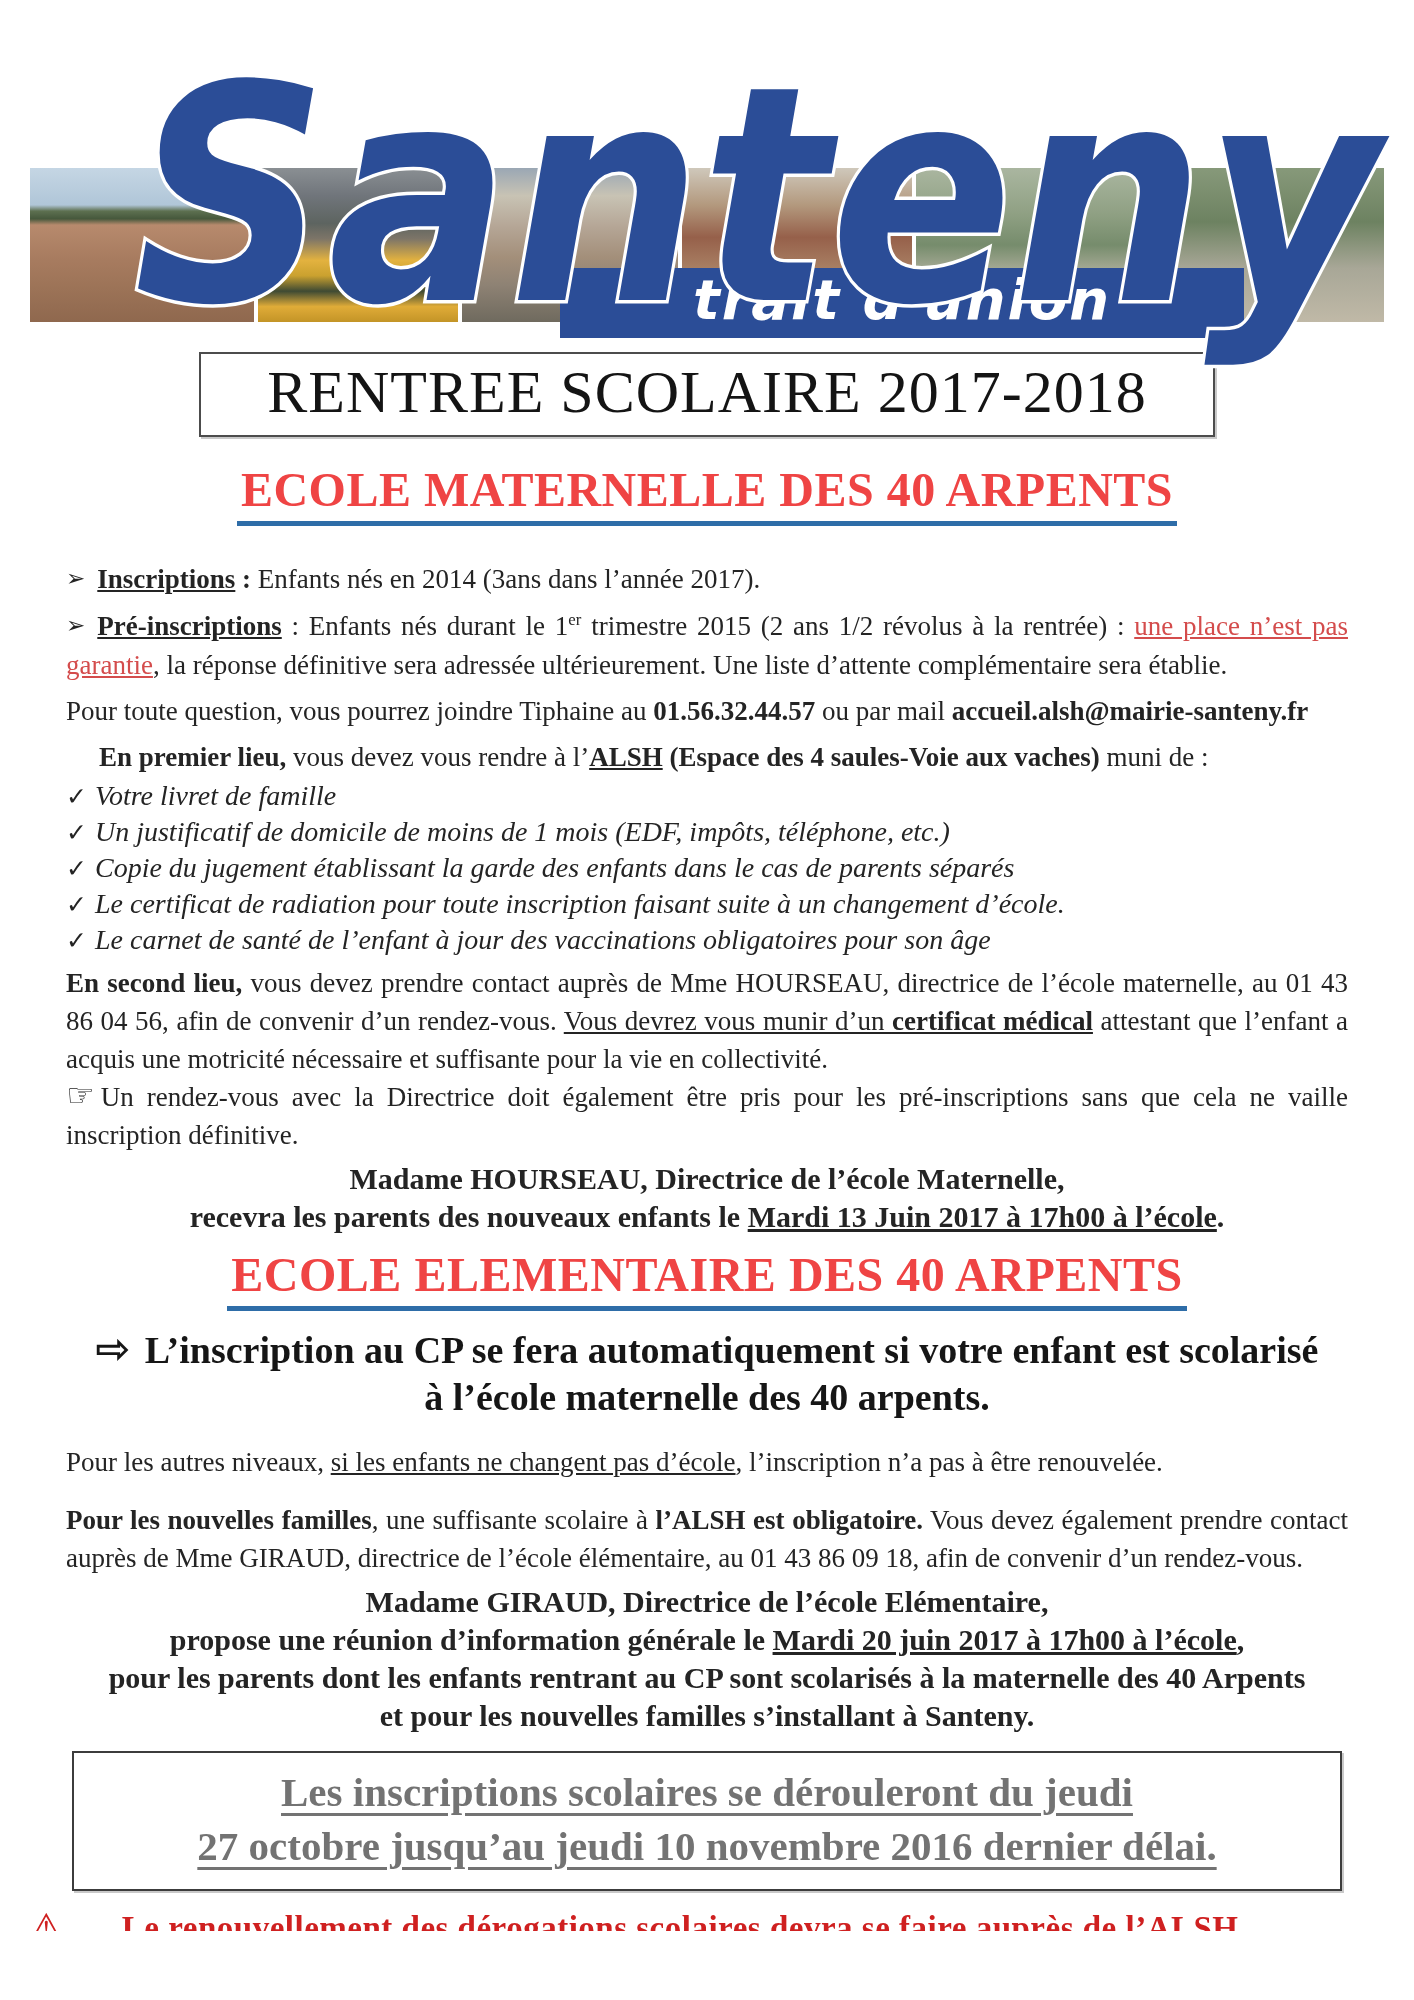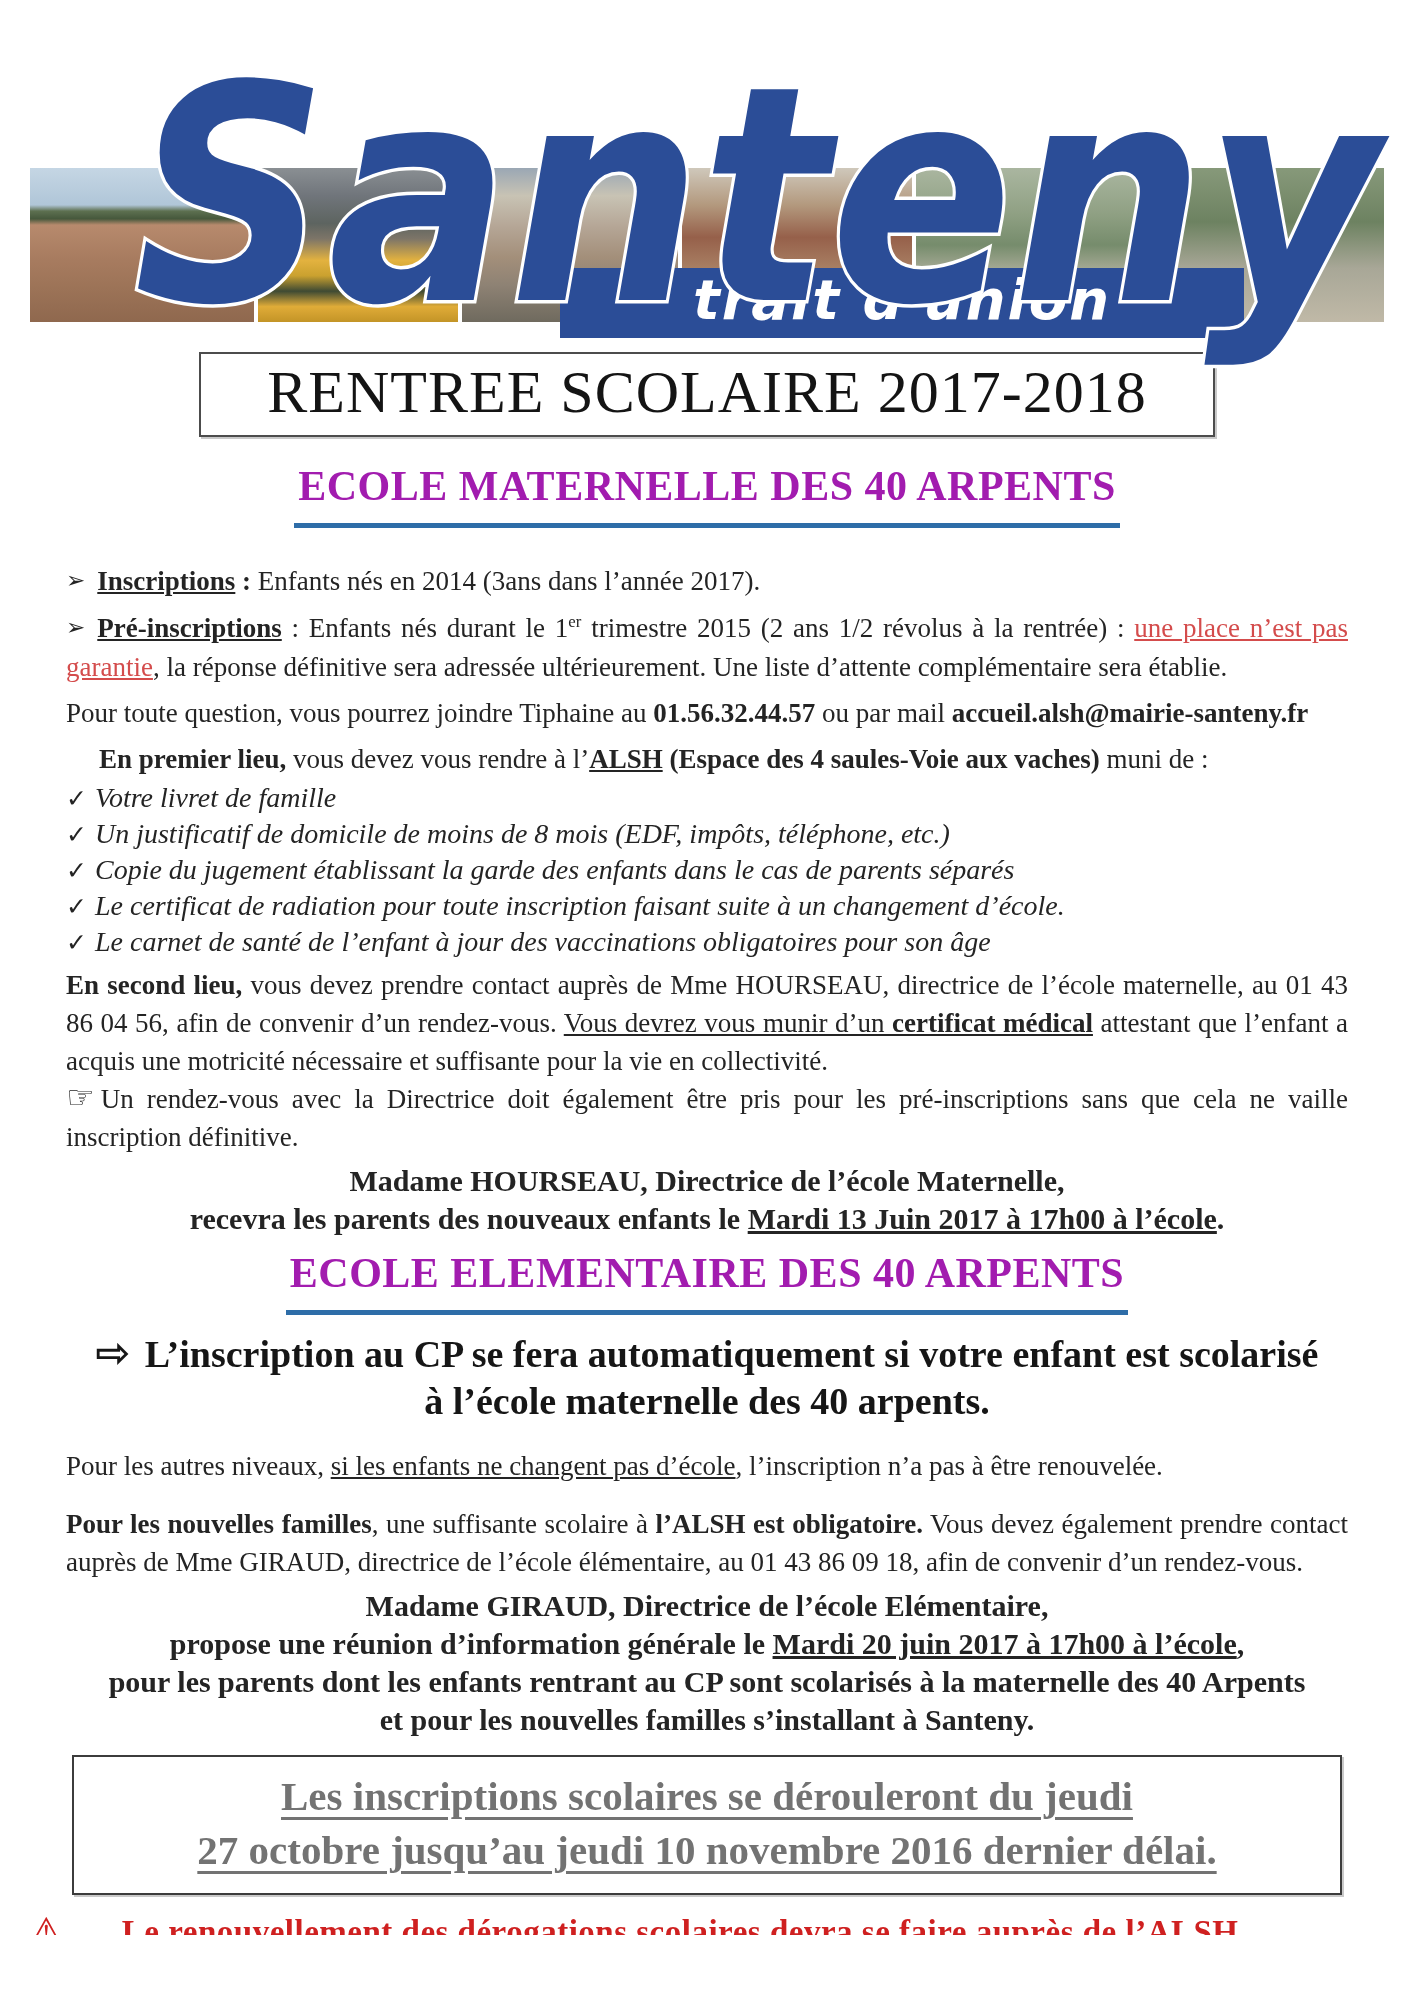--- a/index.html
+++ b/index.html
@@ -23,22 +23,22 @@
   .logo-svg{position:absolute;top:0;left:0;overflow:visible;}
   .logo-text{font-family:"DejaVu Sans",sans-serif;font-weight:bold;font-style:italic;font-size:300px;
              fill:#2b4d97;stroke:#ffffff;stroke-width:7px;paint-order:stroke;}
 
   
   .title-box{width:1012px;margin:12px auto 0;border:2px solid #4c4c4c;box-shadow:2px 2px 0 #c9c9c9;
              text-align:center;font-size:60px;line-height:1.1;padding:5px 0 10px;letter-spacing:1px;color:#141414;}
 
   
   .content{padding:0 66px;}
-  .sec-head{display:table;margin:26px auto 0;color:#a21caf;font-weight:bold;font-size:42px;line-height:1.12;
-            border-bottom:5px solid #2e6da8;padding:0 4px 13px;letter-spacing:0.5px;}
+  .sec-head{display:table;margin:26px auto 0;color:#ef4444;font-weight:bold;font-size:48px;line-height:1.12;
+            border-bottom:5px solid #2e6da8;padding:0 4px 4px;letter-spacing:0.5px;}
   .sec-head.second{margin-top:12px;}
   .body-p{margin:16px 0 0 0;font-size:27px;line-height:38px;}
   .just{text-align:justify;}
   .b{font-weight:bold;}
   .u{text-decoration:underline;}
   .bu{font-weight:bold;text-decoration:underline;}
   .red{color:#d44c4c;text-decoration:underline;}
   .sup{vertical-align:super;font-size:0.62em;line-height:0;}
   .bullet{font-family:"DejaVu Sans",sans-serif;font-size:23px;margin-right:12px;position:relative;top:-2px;}
   .p-inscriptions{margin-top:34px;}
@@ -107,21 +107,21 @@
     <p class="body-p just p-contact">
       <span>Pour toute question, vous pourrez joindre Tiphaine au </span><span class="b">01.56.32.44.57</span><span> ou par mail </span><span class="b">accueil.alsh@mairie-santeny.fr</span>
     </p>
 
     <p class="body-p just p-premier">
       <span class="b">En premier lieu,</span><span> vous devez vous rendre à l’</span><span class="bu">ALSH</span><span class="b"> (Espace des 4 saules-Voie aux vaches)</span><span> muni de :</span>
     </p>
 
     <div class="checklist">
       <div class="check-line"><span class="check-mark">✓</span><span>Votre livret de famille</span></div>
-      <div class="check-line"><span class="check-mark">✓</span><span>Un justificatif de domicile de moins de 8 mois (EDF, impôts, téléphone, etc.)</span></div>
+      <div class="check-line"><span class="check-mark">✓</span><span>Un justificatif de domicile de moins de 1 mois (EDF, impôts, téléphone, etc.)</span></div>
       <div class="check-line"><span class="check-mark">✓</span><span>Copie du jugement établissant la garde des enfants dans le cas de parents séparés</span></div>
       <div class="check-line"><span class="check-mark">✓</span><span>Le certificat de radiation pour toute inscription faisant suite à un changement d’école.</span></div>
       <div class="check-line"><span class="check-mark">✓</span><span>Le carnet de santé de l’enfant à jour des vaccinations obligatoires pour son âge</span></div>
     </div>
 
     <p class="body-p just p-second">
       <span class="b">En second lieu,</span><span> vous devez prendre contact auprès de Mme HOURSEAU, directrice de l’école maternelle, au 01 43 86 04 56, afin de convenir d’un rendez-vous. </span><span class="u">Vous devrez vous munir d’un </span><span class="bu">certificat médical</span><span> attestant que l’enfant a acquis une motricité nécessaire et suffisante pour la vie en collectivité.</span>
     </p>
 
     <p class="body-p just note-p">

